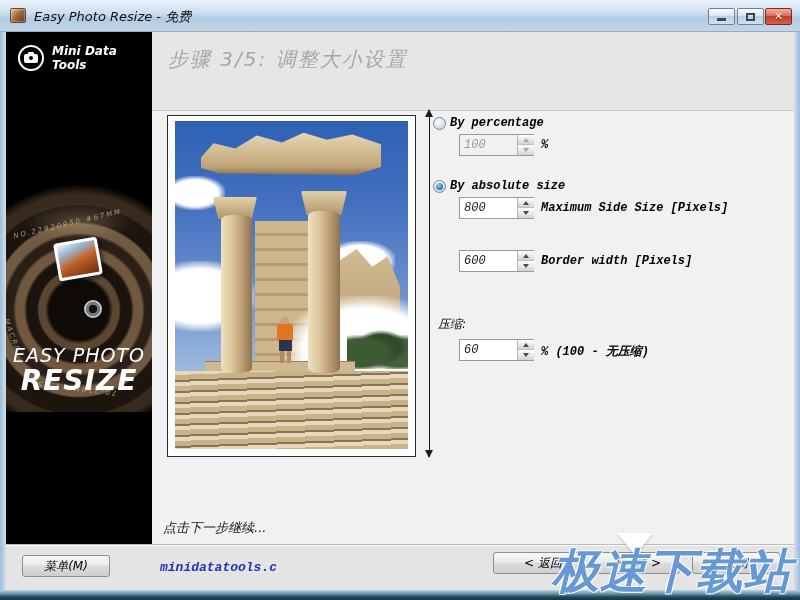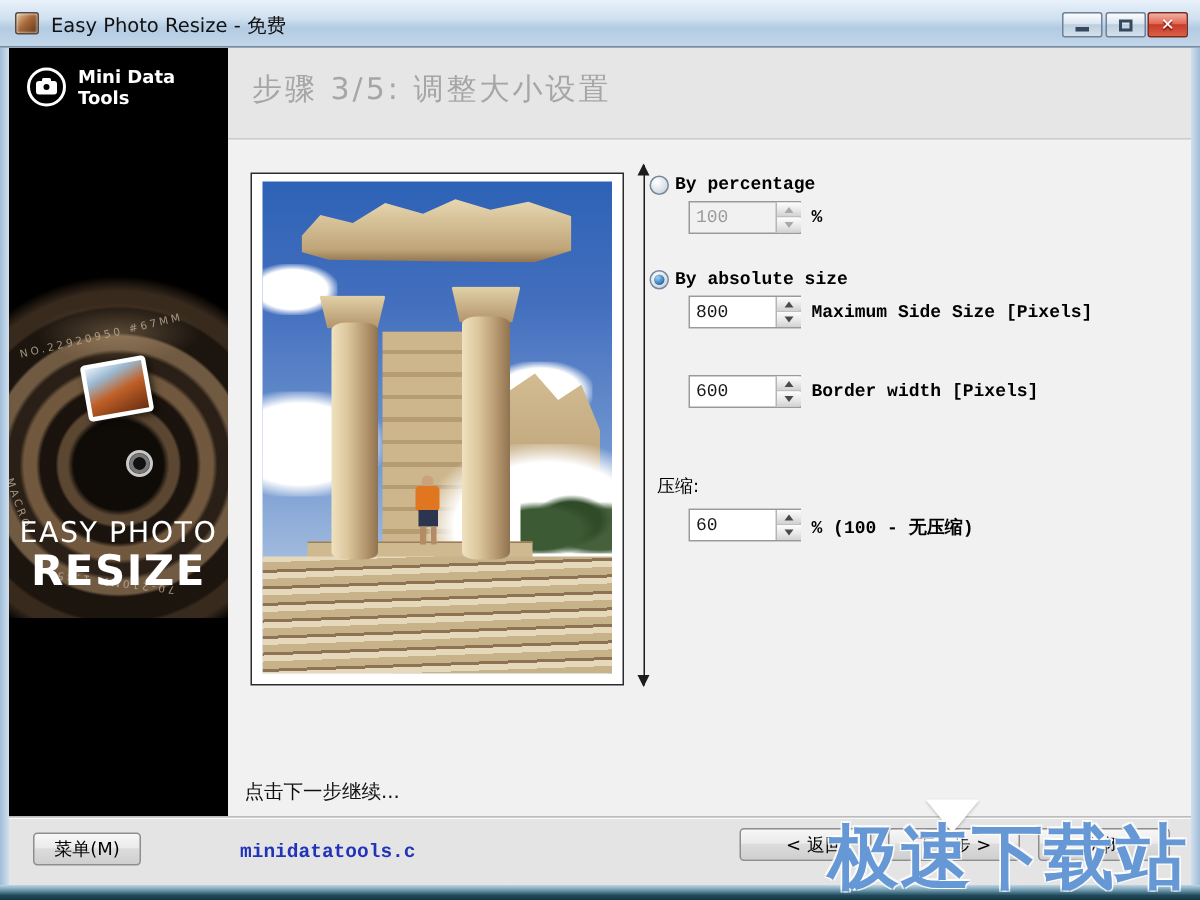--- a/index.html
+++ b/index.html
@@ -1,18 +1,18 @@
 <!DOCTYPE html>
 <html><head>
 <meta charset="utf-8">
 <style>
   html,body{margin:0;padding:0;background:#777;}
   *{box-sizing:border-box;}
   .window{position:relative;width:800px;height:600px;overflow:hidden;
-    font-family:"DejaVu Sans","Liberation Sans",sans-serif;background:#000000;}
+    font-family:"DejaVu Sans","Liberation Sans",sans-serif;background:#fef9c3;font-style:italic;}
   .mono{font-family:"Liberation Mono","DejaVu Sans Mono",monospace;}
 
   
   .titlebar{position:absolute;left:0;top:0;width:800px;height:32px;
     background:linear-gradient(180deg,#e9f2fb 0%,#cfe0f0 40%,#b3cbe2 60%,#c2d6e8 100%);
     border-bottom:1px solid #93a9bd;}
   .app-icon{position:absolute;left:10px;top:8px;width:16px;height:15px;border-radius:2px;
     background:linear-gradient(135deg,#e8c9a0 0%,#a86a3a 45%,#5e3418 100%);
     border:1px solid #5a4a3a;box-shadow:inset 0 0 2px #fff;}
   .title-text{position:absolute;left:34px;top:8px;font-size:13px;color:#111;}
@@ -64,21 +64,21 @@
   .logo-photo-inner{width:100%;height:100%;background:linear-gradient(160deg,#e8f0f8 0%,#9ab8d0 25%,#c06028 55%,#6a2e10 100%);}
   .logo-lens{position:absolute;left:78px;top:118px;width:18px;height:18px;border-radius:50%;
     background:radial-gradient(circle,#111 0 40%,#777 45% 65%,#2a2a2a 70%);border:2px solid #c9c9c9;}
   .logo-text1{position:absolute;left:0;top:162px;width:100%;text-align:center;color:#fff;
     font-size:19px;letter-spacing:1px;font-weight:400;}
   .logo-text2{position:absolute;left:0;top:182px;width:100%;text-align:center;color:#fff;
     font-size:28px;letter-spacing:1px;font-weight:800;}
 
   
   .main{position:absolute;left:152px;top:32px;width:642px;height:512px;background:#f1f1f1;}
-  .main-header{position:absolute;left:0;top:0;width:642px;height:61px;background:#e6e6e6;
+  .main-header{position:absolute;left:0;top:0;width:642px;height:79px;background:#e6e6e6;
     border-bottom:1px solid #cccccc;}
   .step-title{position:absolute;left:16px;top:14px;font-size:20px;letter-spacing:2px;color:#a6a6a6;}
 
   
   .preview-panel{position:absolute;left:15px;top:83px;width:249px;height:342px;background:#fff;border:1px solid #2b2b2b;}
   .photo{position:absolute;left:7px;top:5px;width:233px;height:328px;overflow:hidden;
     background:linear-gradient(180deg,#2d62b6 0%,#446fbe 25%,#6f96d0 55%,#a9c0e0 80%,#cfdbec 100%);}
   .cloud{position:absolute;background:radial-gradient(ellipse at center,#fff 0 55%,rgba(255,255,255,0) 75%);}
   .c1{left:-30px;top:140px;width:110px;height:70px;}
   .c2{left:110px;top:175px;width:160px;height:110px;}
@@ -140,21 +140,21 @@
   .spinbox.disabled .arr-down{border-top-color:#a8a8a8;}
   .hint-text{position:absolute;left:11px;top:487px;font-size:13px;color:#111;}
 
   
   .statusbar{position:absolute;left:6px;top:544px;width:788px;height:46px;background:#e4e4e4;
     border-top:1px solid #bcbcbc;box-shadow:inset 0 1px 0 #fafafa;}
   .btn{position:absolute;height:22px;border:1px solid #8e8e8e;border-radius:3px;
     background:linear-gradient(180deg,#f7f7f7,#ebebeb 45%,#dcdcdc 50%,#cfcfcf);
     font-size:12px;color:#000;display:flex;align-items:center;justify-content:center;
     font-family:"DejaVu Sans","Liberation Sans",sans-serif;}
-  .btn-menu{left:16px;top:10px;width:72px;}
+  .btn-menu{left:16px;top:10px;width:88px;}
   .site-link{position:absolute;left:154px;top:15px;font-size:13px;color:#2233bb;font-weight:bold;}
   .btn-back{left:487px;top:7px;width:88px;padding-left:12px;}
   .btn-next{left:586px;top:7px;width:88px;}
   .btn-close{left:686px;top:7px;width:88px;}
 
   
   .watermark{position:absolute;left:552px;top:540px;font-size:47px;font-weight:800;letter-spacing:1px;
     color:rgba(74,134,204,.85);white-space:nowrap;
     text-shadow:-1px -1px 0 rgba(255,255,255,.75),1px -1px 0 rgba(255,255,255,.75),
       -1px 1px 0 rgba(255,255,255,.75),1px 1px 0 rgba(255,255,255,.75);pointer-events:none;}

